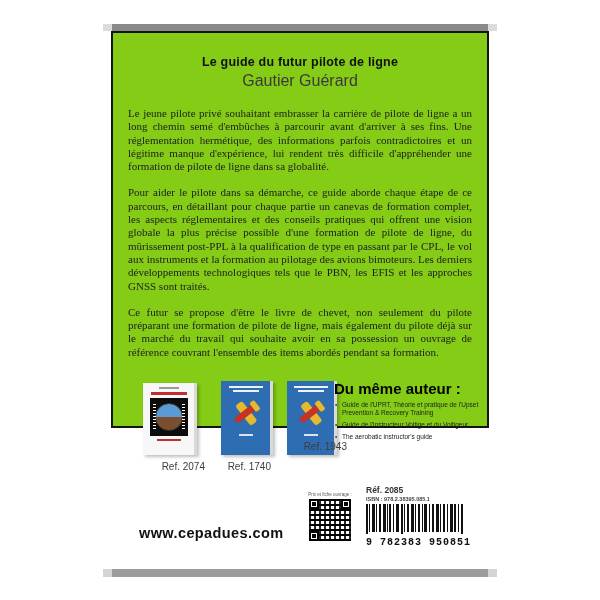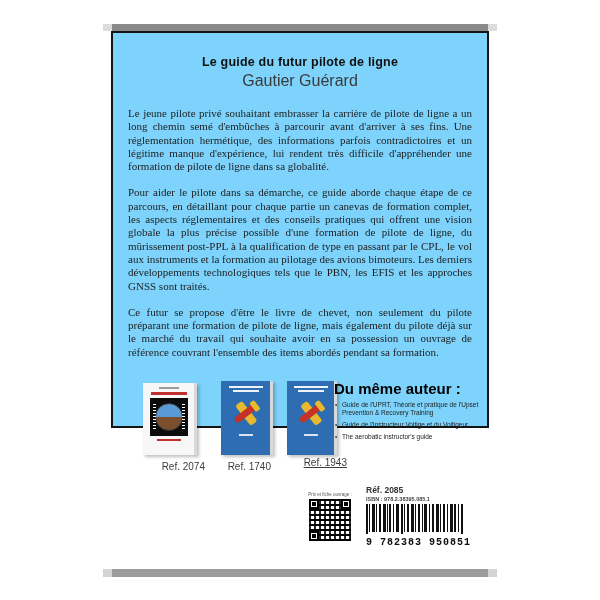--- a/index.html
+++ b/index.html
@@ -9,21 +9,21 @@
   
   .edgebar{position:absolute;}
   .edgebar-top{left:112px;top:24px;width:376px;height:7px;background:#8a8a8a;}
   .edgebar-top-capL{left:103px;top:24px;width:9px;height:7px;background:#dcdcdc;}
   .edgebar-top-capR{left:488px;top:24px;width:9px;height:7px;background:#dcdcdc;}
   .edgebar-bottom{left:112px;top:569px;width:376px;height:8px;background:#9c9c9c;}
   .edgebar-bottom-capL{left:103px;top:569px;width:9px;height:8px;background:#d4d4d4;}
   .edgebar-bottom-capR{left:488px;top:569px;width:9px;height:8px;background:#d4d4d4;}
 
   
-  .card{position:absolute;left:111px;top:31px;width:378px;height:397px;background:#7dd3fc;
+  .card{position:absolute;left:111px;top:31px;width:378px;height:397px;background:#84cc16;
         border:2px solid #141414;box-sizing:border-box;}
 
   .text-block{position:absolute;left:15px;right:15px;top:22px;}
   .title{text-align:center;font-weight:bold;font-size:12.5px;letter-spacing:.2px;color:#111;}
   .author{text-align:center;font-size:16px;color:#3a3a3a;margin-top:3px;margin-bottom:17px;}
   .para{font-family:"Liberation Serif",serif;font-size:11px;line-height:13.3px;
         text-align:justify;color:#1d1d1d;margin:0 0 13px 0;}
 
   
   .book{position:absolute;background:#2e6db2;box-shadow:2px 2px 3px rgba(0,0,0,.25);
@@ -45,21 +45,21 @@
 
   
   .book-blue{padding:5px 4px;}
   .book2{left:108px;top:348px;width:52px;height:74px;}
   .book3{left:174px;top:348px;width:50px;height:74px;}
   .bb-titleline{height:2px;background:#eef3f9;margin:0 auto 2px auto;}
   .bb-t1{width:34px;} .bb-t2{width:26px;}
   .bb-plane{display:block;margin:4px auto 2px auto;}
   .bb-pub{height:2px;width:14px;margin:4px auto 0 auto;background:#d8e4f2;}
 
-  .label1{left:22px;top:428px;} .label2{left:88px;top:428px;} .label3{left:164px;top:424px;text-decoration:underline;}
+  .label1{left:22px;top:428px;} .label2{left:88px;top:428px;} .label3{left:164px;top:408px;}
 
   
   .same-author{position:absolute;left:221px;top:347px;width:146px;}
   .sa-heading{font-size:15px;font-weight:bold;color:#000;margin-bottom:4px;}
   .sa-list{margin:0;padding:0;list-style:none;}
   .sa-list li{font-size:6.5px;line-height:8px;color:#222;margin-bottom:4px;
               padding-left:8px;position:relative;}
   .sa-list li::before{content:"•";position:absolute;left:1px;top:0;color:#444;}
 
   
@@ -145,20 +145,21 @@
 
     <div class="same-author">
       <div class="sa-heading">Du même auteur :</div>
       <ul class="sa-list">
         <li>Guide de l'UPRT, Théorie et pratique de l'Upset Prevention &amp; Recovery Training</li>
         <li>Guide de l'Instructeur Voltige et du Voltigeur</li>
         <li>The aerobatic instructor's guide</li>
       </ul>
     </div>
 
+    <div class="website">www.cepadues.com</div>
 
     <div class="qr-wrap">
       <div class="qr-caption">Prix et fiche ouvrage :</div>
       <div class="qr">
         <div class="finder f-tl"></div>
         <div class="finder f-tr"></div>
         <div class="finder f-bl"></div>
       </div>
     </div>
 

